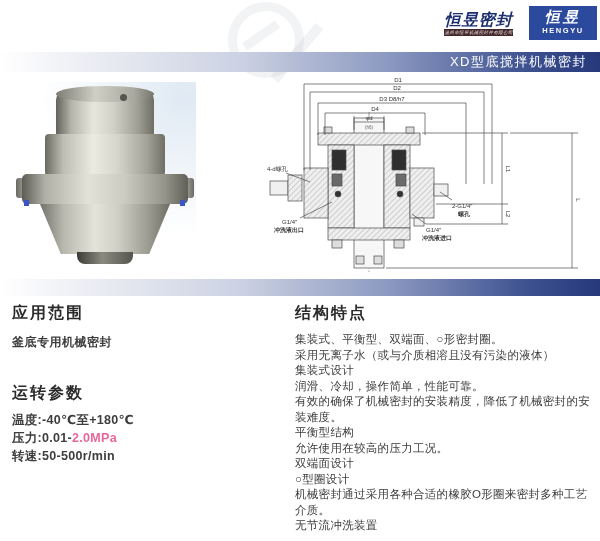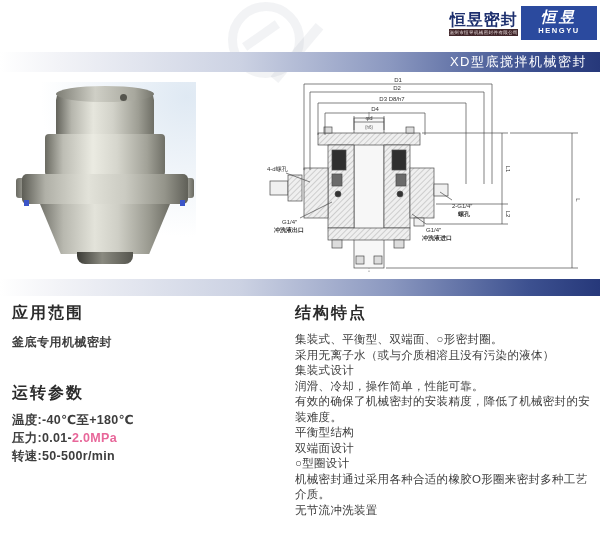--- a/index.html
+++ b/index.html
@@ -16,32 +16,32 @@
   .wm-circle::after{
     content:"";position:absolute;left:4px;top:20px;width:40px;height:9px;
     background:rgba(125,135,155,0.10);transform:rotate(-35deg);
   }
   .wm-slash{
     position:absolute;left:292px;top:18px;width:10px;height:70px;
     background:rgba(125,135,155,0.10);transform:rotate(40deg);
   }
   
   .logo{position:absolute;right:3px;top:6px;display:flex;align-items:flex-start;}
-  .logo-left{text-align:center;margin-top:5px;}
+  .logo-left{text-align:center;margin-top:5px;font-style:italic;}
   .logo-cn{
     font-family:"Liberation Serif","DejaVu Serif",serif;
     font-size:16px;font-weight:bold;color:#1d2f6e;letter-spacing:1px;line-height:17px;white-space:nowrap;
   }
   .logo-strip{
     margin-top:1px;height:7px;background:#41262a;color:#e8dcdc;
     font-size:4.5px;line-height:7px;letter-spacing:0.4px;overflow:hidden;white-space:nowrap;text-align:center;
   }
   .logo-box{
-    width:76px;height:34px;background:#2b4a9e;color:#ffffff;text-align:center;
-    margin-left:3px;box-sizing:border-box;padding-top:2px;
+    width:68px;height:34px;background:#2b4a9e;color:#ffffff;text-align:center;
+    margin-left:16px;box-sizing:border-box;padding-top:2px;
   }
   .logo-box-cn{
     font-family:"Liberation Serif","DejaVu Serif",serif;
     font-size:15px;font-weight:bold;font-style:italic;line-height:18px;letter-spacing:3px;
   }
   .logo-box-en{font-size:7.5px;font-weight:bold;letter-spacing:1.6px;line-height:9px;}
   
   .grad-bar{
     position:absolute;left:0;width:600px;
     background:linear-gradient(90deg, rgba(255,255,255,0) 0%, #f2f3f7 10%, #ccd2e3 40%, #8b98c0 65%, #3d5190 88%, #26387a 100%);
@@ -247,19 +247,20 @@
 
 <div class="section-right">
   <h2 class="sec-title">结构特点</h2>
   <div class="feature-lines">
     <div class="fline">集装式、平衡型、双端面、○形密封圈。</div>
     <div class="fline">采用无离子水（或与介质相溶且没有污染的液体）</div>
     <div class="fline fb">集装式设计</div>
     <div class="fline">润滑、冷却，操作简单，性能可靠。</div>
     <div class="fline">有效的确保了机械密封的安装精度，降低了机械密封的安装难度。</div>
     <div class="fline fb">平衡型结构</div>
+    <div class="fline">允许使用在较高的压力工况。</div>
     <div class="fline fb">双端面设计</div>
     <div class="fline fb">○型圈设计</div>
     <div class="fline">机械密封通过采用各种合适的橡胶O形圈来密封多种工艺介质。</div>
     <div class="fline fb">无节流冲洗装置</div>
 
   </div>
 </div>
 
 </body></html>

